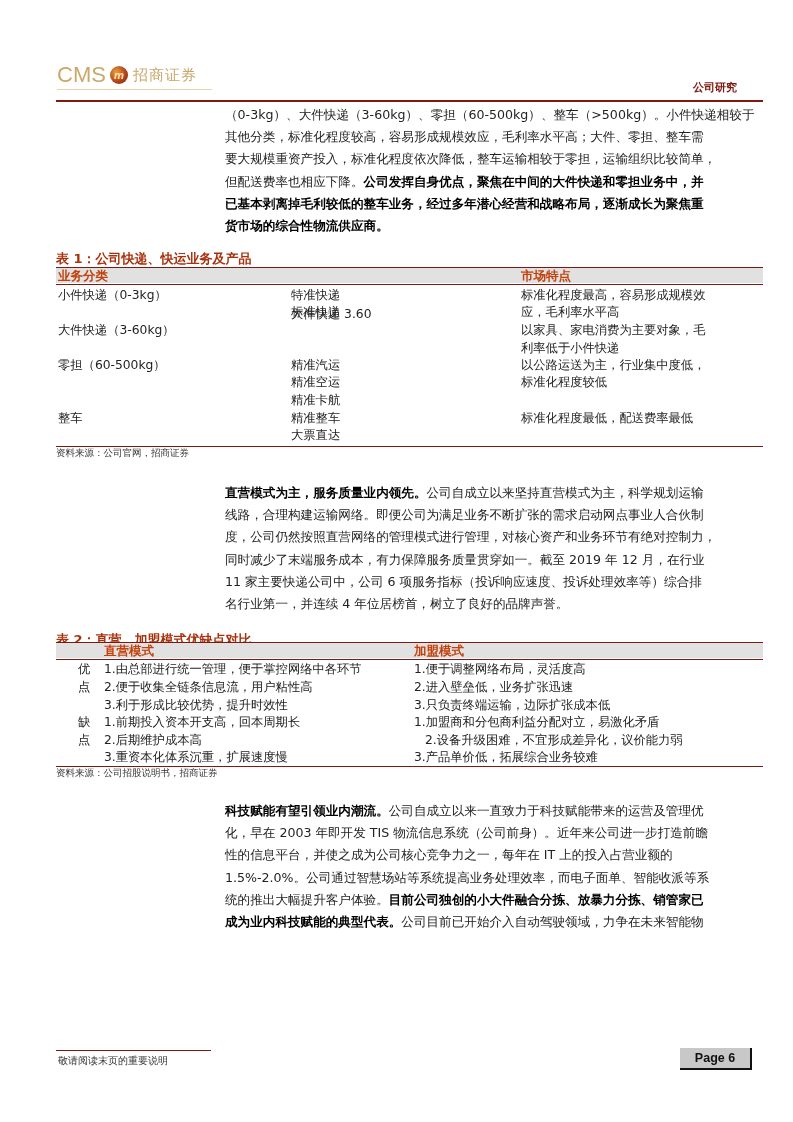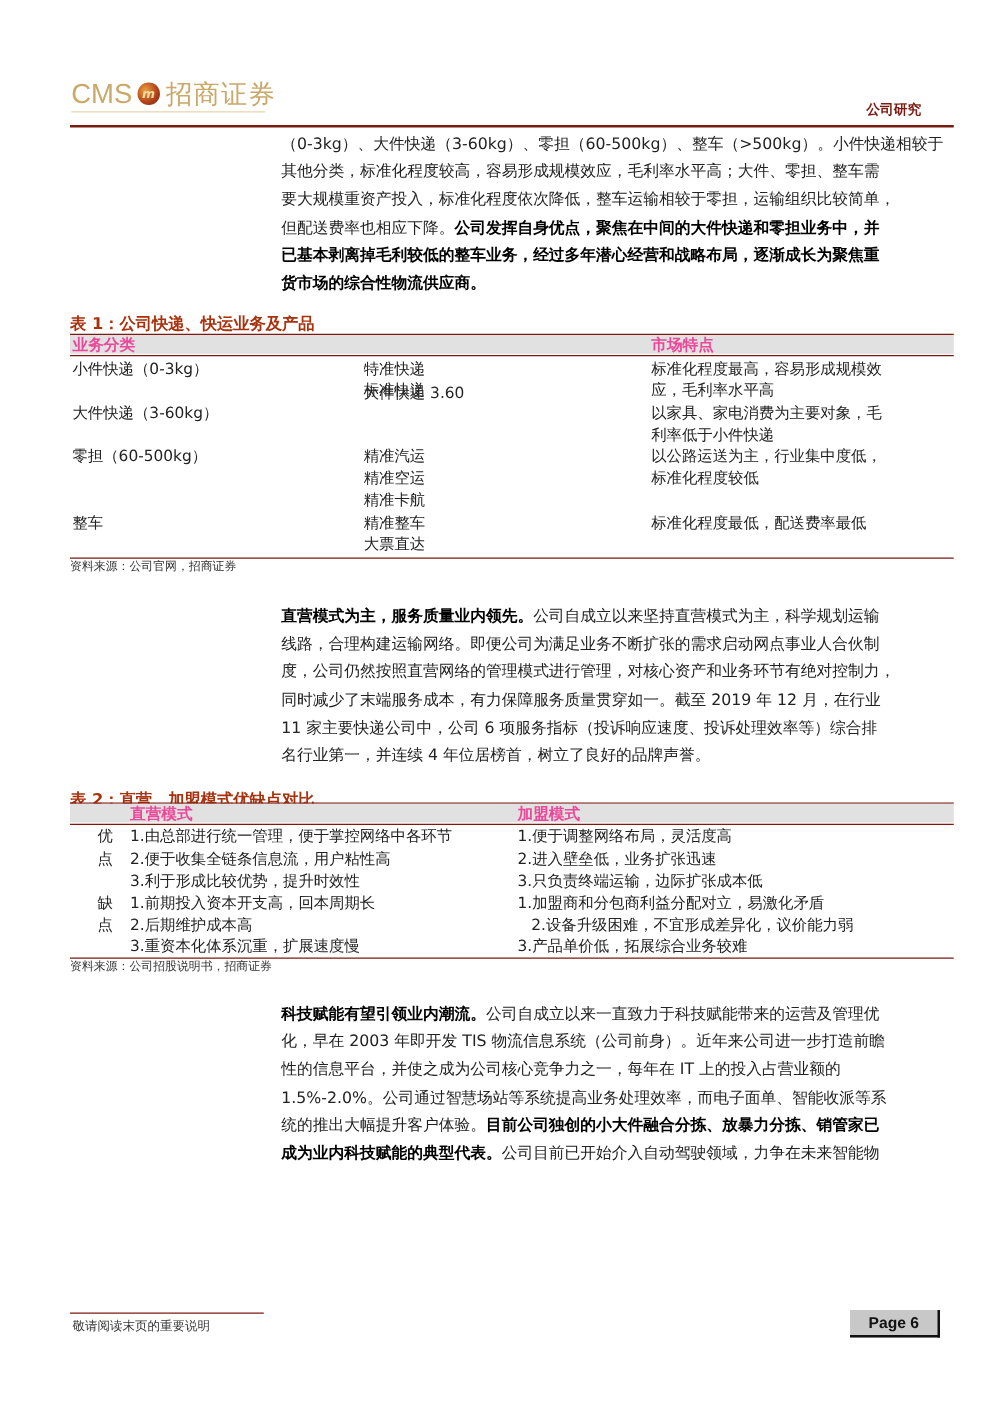--- a/index.html
+++ b/index.html
@@ -6,35 +6,35 @@
   body { width:793px; height:1122px; position:relative; overflow:hidden;
          font-family:"DejaVu Sans", "Liberation Sans", sans-serif; color:#222; }
   .abs { position:absolute; }
 
   
   .logo { left:57px; top:60px; height:30px; display:flex; align-items:center; }
   .logo-cms { font-family:"Liberation Sans", sans-serif; font-size:22px; color:#c9a86a; letter-spacing:0px; }
   .logo-ball { width:18px; height:18px; border-radius:50%; margin:0 5px 0 4px;
                background:radial-gradient(circle at 35% 35%, #e8a040 0%, #b3441a 55%, #7a1e0c 100%);
                color:#f5d9a0; font-size:10px; font-weight:bold; font-style:italic; display:flex; align-items:center; justify-content:center; }
-  .logo-cn { font-size:21px; color:#c9a86a; letter-spacing:1px; }
+  .logo-cn { font-size:15px; color:#c9a86a; letter-spacing:1px; }
   .logo-underline { left:57px; top:89px; width:155px; height:1px; background:#e6d3ad; }
   .header-right { right:56px; top:80px; font-size:11px; font-weight:bold; color:#7b1a10; }
   .header-rule { left:56px; top:100px; width:707px; height:2px; background:#7b1a10; }
 
   
   .para { left:225px; width:530px; font-size:12.6px; line-height:22.2px; text-align:justify; color:#222; }
   .para b { font-weight:bold; color:#000; }
 
   
   .tbl-title { left:56px; font-size:13px; font-weight:bold; color:#a8320e;text-align:right; }
   .rule { left:56px; width:707px; height:1px; background:#7b1a10; }
   .hdr-band { left:56px; width:707px; height:15px; background:#e1e1e1; }
   .cell { font-size:12.3px; line-height:17.8px; color:#222; white-space:nowrap; }
-  .hdr { font-size:12.5px; font-weight:bold; color:#ec4899; }
+  .hdr { font-size:12.5px; font-weight:bold; color:#c2410c; }
   .src { left:56px; font-size:9.5px; color:#333; }
 
   
   .foot-rule { left:56px; top:1050px; width:155px; height:1px; background:#7b1a10; }
   .foot-text { left:58px; top:1054px; font-size:10px; color:#333; }
   .page-box { left:680px; top:1048px; width:72px; height:22px; background:#c8c8c8;
               border-right:2px solid #111; border-bottom:2px solid #111; box-sizing:border-box;
               font-family:"Liberation Sans", sans-serif; font-weight:bold; font-size:12.5px; color:#111;
               display:flex; align-items:center; justify-content:center; }
 </style>

